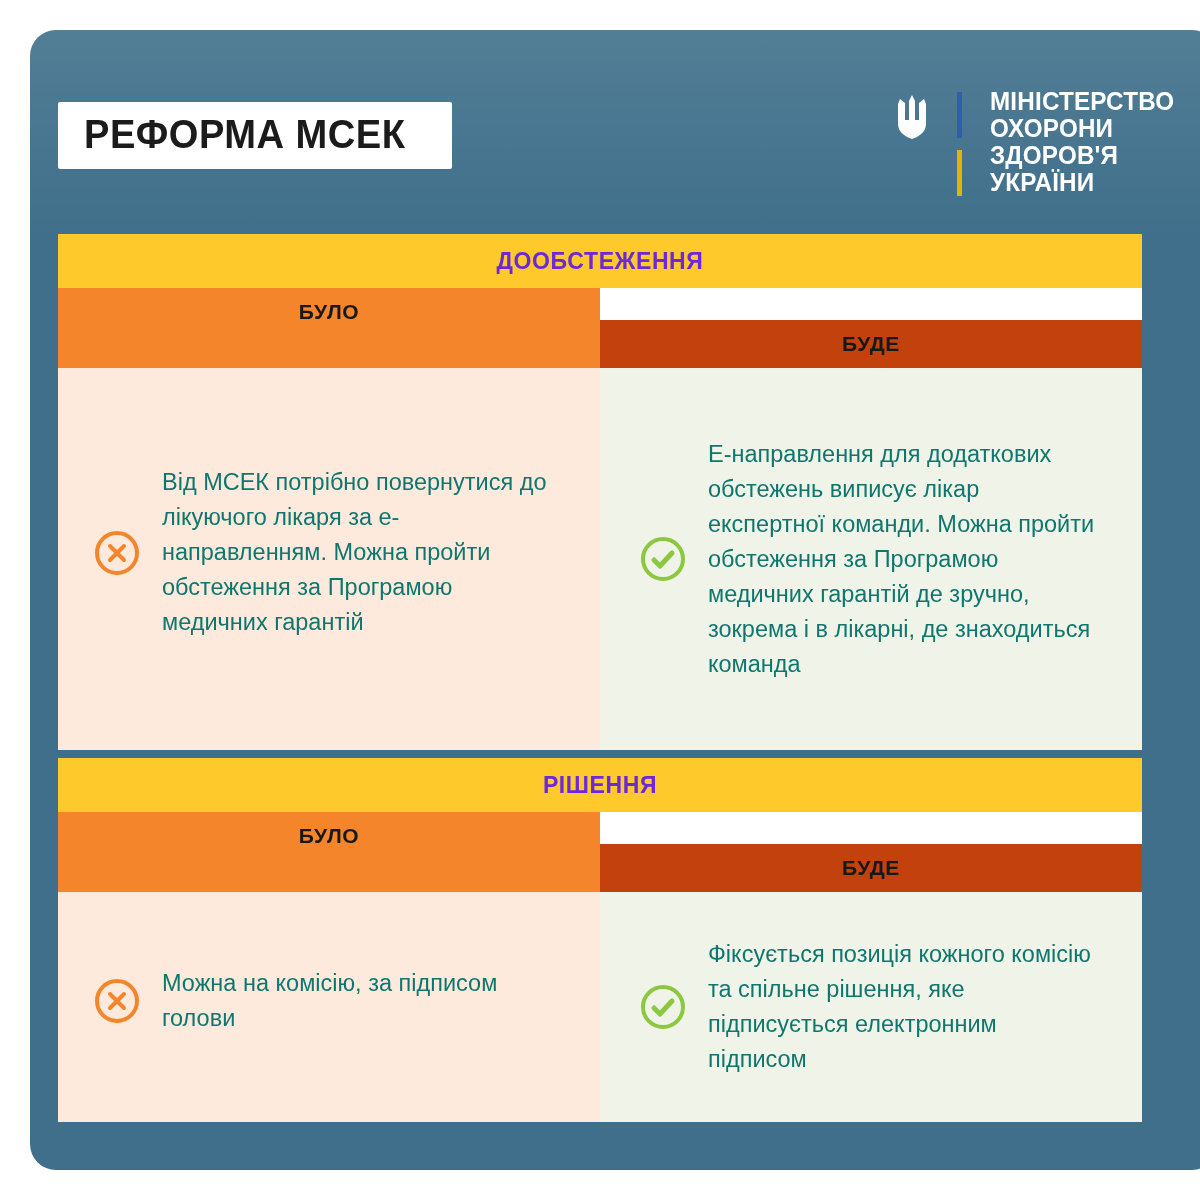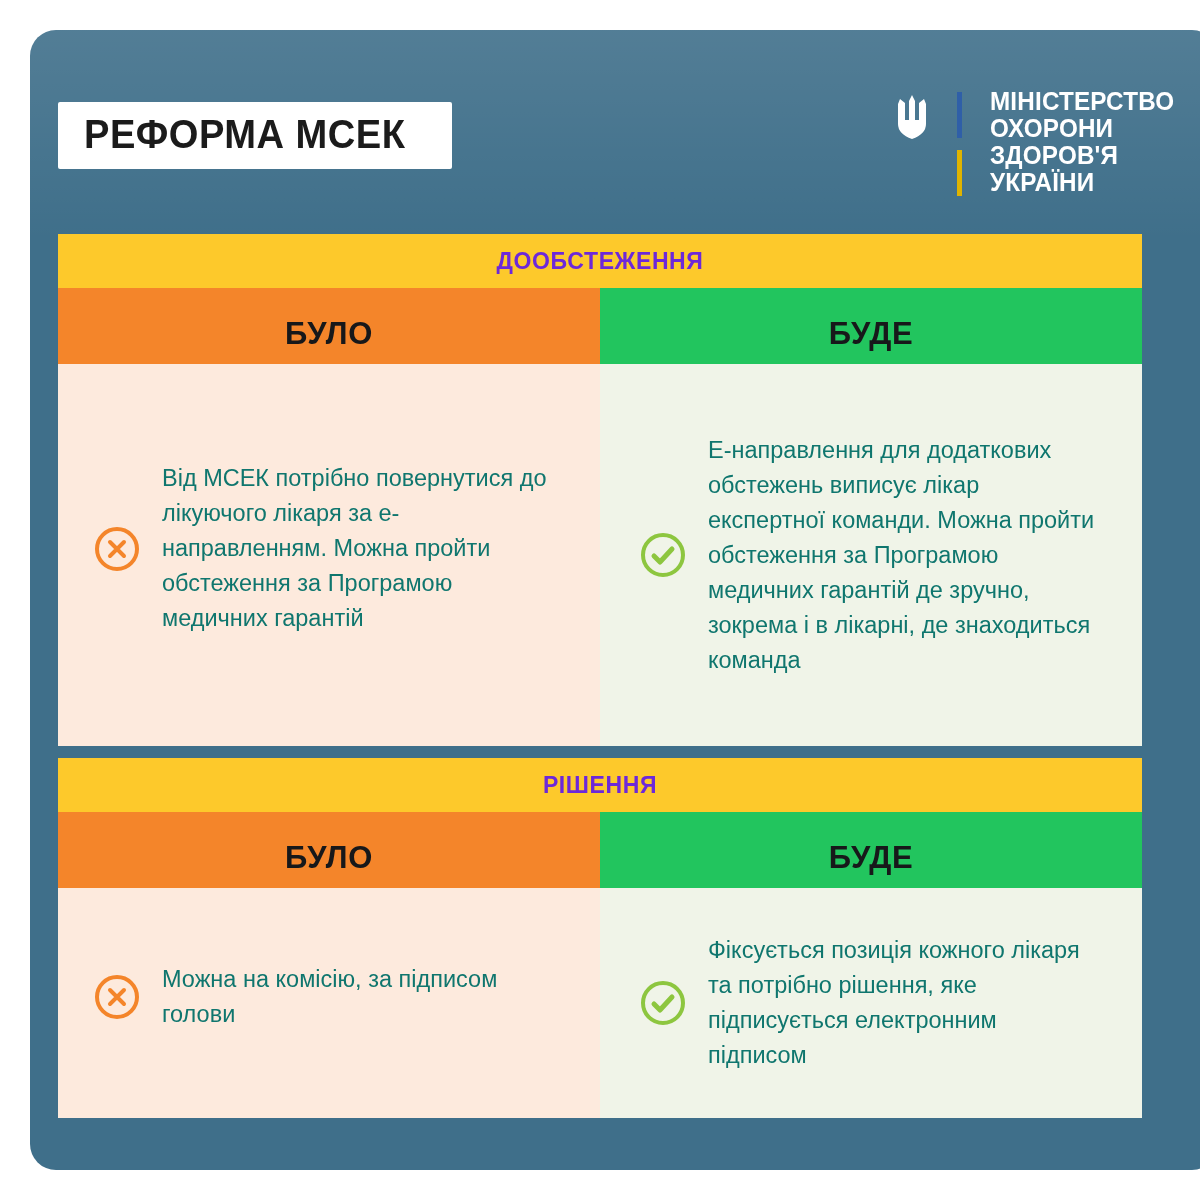--- a/index.html
+++ b/index.html
@@ -107,27 +107,27 @@
     padding: 14px 0 13px 0;
   }
   .cols-head {
     display: flex;
     width: 100%;
   }
   .col-head {
     flex: 1 1 50%;
     text-align: center;
     font-weight: 700;
-    font-size: 31px;
+    font-size: 21px;
     letter-spacing: 0.6px;
     color: #17181a;
-    padding: 28px 0 12px 0;
+    padding: 12px 0 12px 0;
   }
   .col-head.was { background: #f4852a; }
-  .col-head.will { background: #22c55e; }
+  .col-head.will { background: #c2410c; margin-top: 32px; }
 
   .cols-body {
     display: flex;
     width: 100%;
   }
   .cell {
     flex: 1 1 50%;
     display: flex;
     align-items: center;
     gap: 22px;
@@ -226,18 +226,18 @@
         </span>
         <div class="cell-text">Можна на комісію, за підписом голови</div>
       </div>
       <div class="cell will">
         <span class="mark">
           <svg width="46" height="46" viewBox="0 0 46 46" aria-hidden="true">
             <circle cx="23" cy="23" r="20" fill="none" stroke="#8dc63f" stroke-width="4"></circle>
             <path d="M14 24 L20 30 L32 17" fill="none" stroke="#8dc63f" stroke-width="5" stroke-linecap="round" stroke-linejoin="round"></path>
           </svg>
         </span>
-        <div class="cell-text">Фіксується позиція кожного лікаря та потрібно рішення, яке підписується електронним підписом</div>
+        <div class="cell-text">Фіксується позиція кожного комісію та спільне рішення, яке підписується електронним підписом</div>
       </div>
     </div>
   </div>
 
 </div>
 
 </body></html>

